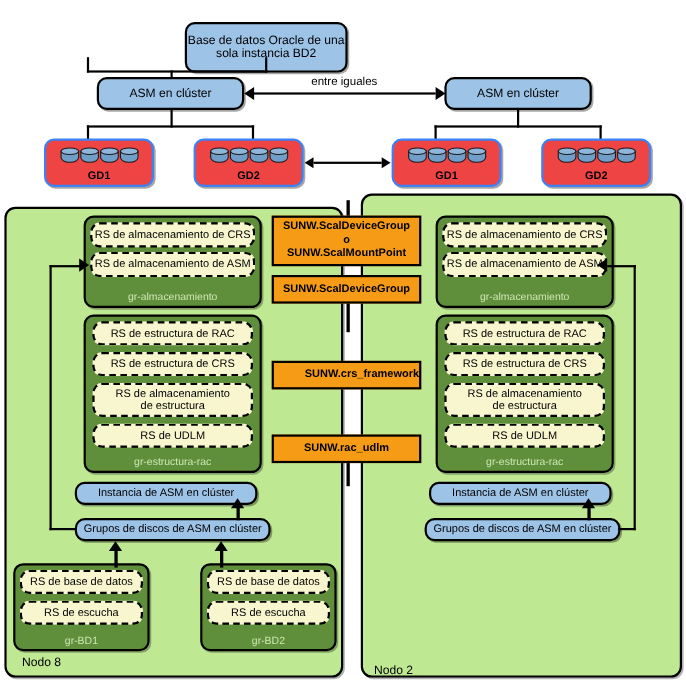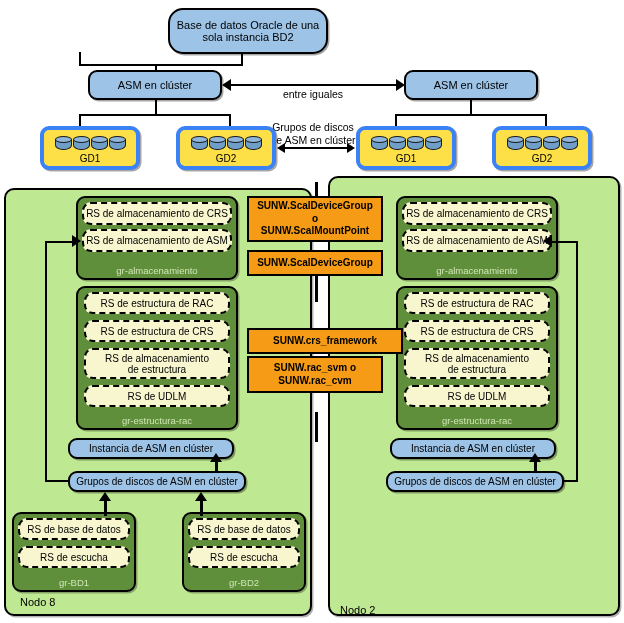--- a/index.html
+++ b/index.html
@@ -37,24 +37,25 @@
     background: #9dc3e6;
     border: 2px solid #000000;
     border-radius: 9px;
     font-size: 11px;
     box-shadow: 1.5px 1.5px 0 rgba(0,0,0,0.35);
   }
   .blue.small { font-size: 10px; }
 
   
   .dg {
-    background: #fde047;
-    border: 4px solid #3b82f6;
+    background: #ef4444;
+    border: 2px solid #3b82f6;
     border-radius: 9px;
     box-shadow: 1.5px 1.5px 0 rgba(0,0,0,0.35);
+    font-weight: bold;
   }
   .dg .dg-label {
     position: absolute;
     bottom: 2px;
     left: 0; right: 0;
     text-align: center;
     font-size: 10px;
     color: #000;
   }
   .disks {
@@ -150,64 +151,61 @@
     font-weight: 600;
   }
 
   
   .caption {
     position: absolute;
     font-size: 10.5px;
     color: #000;
     text-align: center;
     line-height: 1.2;
-    margin-top: 20px;
   }
 
   
   .ln { position: absolute; background: #000; }
   .ln.h { height: 2px; }
   .ln.v { width: 2px; }
   .ln.thick.v { width: 3px; }
 
   .arrow { position: absolute; width: 0; height: 0; }
   .arrow.left  { border-top: 6px solid transparent; border-bottom: 6px solid transparent; border-right: 9px solid #000; }
   .arrow.right { border-top: 6px solid transparent; border-bottom: 6px solid transparent; border-left: 9px solid #000; }
   .arrow.up    { border-left: 6px solid transparent; border-right: 6px solid transparent; border-bottom: 9px solid #000; }
   .arrow.sm.left  { border-top: 5px solid transparent; border-bottom: 5px solid transparent; border-right: 8px solid #000; }
   .arrow.sm.right { border-top: 5px solid transparent; border-bottom: 5px solid transparent; border-left: 8px solid #000; }
 </style>
 </head>
 <body>
 
 <div id="stage">
 
-  <div class="box blue abs" style="left:168px; top:8px; width:160px; height:46px;border-radius:15px;">
+  <div class="box blue abs" style="left:168px; top:20px; width:148px; height:46px;">
     <span>Base de datos Oracle de una sola instancia BD2</span>
   </div>
 
   <div class="ln v" style="left:79px;  top:52px; height:14px;"></div>
   <div class="ln v" style="left:241px; top:52px; height:14px;"></div>
   <div class="ln h" style="left:79px;  top:64px; width:164px;"></div>
   <div class="ln v" style="left:155px; top:64px; height:14px;"></div>
 
   <div class="box blue abs" style="left:88px;  top:70px; width:134px; height:30px;">
     <span>ASM en clúster</span>
   </div>
   <div class="box blue abs" style="left:404px; top:70px; width:134px; height:30px;">
     <span>ASM en clúster</span>
   </div>
 
   <div class="ln h" style="left:230px; top:84px; width:166px;"></div>
   <div class="arrow left" style="left:222px; top:79px;"></div>
   <div class="arrow right" style="left:396px; top:79px;"></div>
   <div class="caption" style="left:246px; top:68px; width:134px;">entre iguales</div>
 
-  <div class="caption" style="left:243px; top:101px; width:140px; white-space:pre-line;">Grupos de discos
-de ASM en clúster</div>
 
   <div class="ln v" style="left:155px; top:100px; height:16px;"></div>
   <div class="ln h" style="left:79px;  top:114px; width:152px;"></div>
   <div class="ln v" style="left:79px;  top:114px; height:13px;"></div>
   <div class="ln v" style="left:229px; top:114px; height:13px;"></div>
 
   <div class="ln v" style="left:470px; top:100px; height:16px;"></div>
   <div class="ln h" style="left:395px; top:114px; width:152px;"></div>
   <div class="ln v" style="left:395px; top:114px; height:13px;"></div>
   <div class="ln v" style="left:545px; top:114px; height:13px;"></div>
@@ -427,21 +425,20 @@
 
   <div class="orange" style="left:247px; top:196px; width:136px; height:46px; white-space:pre-line;">
     <span style="white-space:pre-line;">SUNW.ScalDeviceGroup
 o
 SUNW.ScalMountPoint</span>
   </div>
   <div class="orange" style="left:247px; top:250px; width:136px; height:26px;">
     <span>SUNW.ScalDeviceGroup</span>
   </div>
 
-  <div class="orange" style="left:247px; top:328px; width:156px; height:26px;">
+  <div class="orange" style="left:247px; top:328px; width:136px; height:26px;justify-content:flex-end;">
     <span>SUNW.crs_framework</span>
   </div>
-  <div class="orange" style="left:247px; top:356px; width:136px; height:37px;">
-    <span style="white-space:pre-line;">SUNW.rac_svm o
-SUNW.rac_cvm</span>
+  <div class="orange" style="left:247px; top:395px; width:136px; height:26px;">
+    <span>SUNW.rac_udlm</span>
   </div>
 
 </div>
 
 </body></html>

